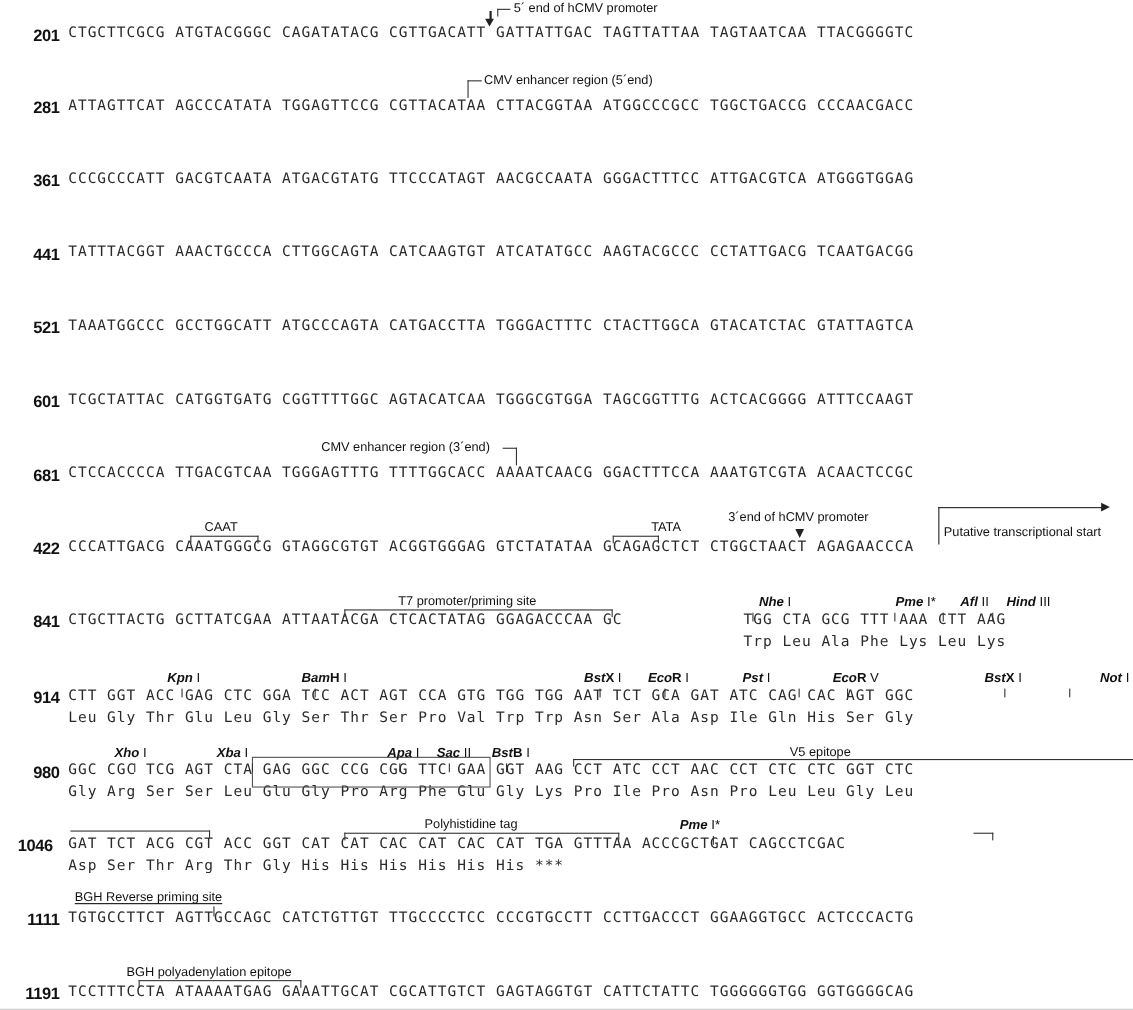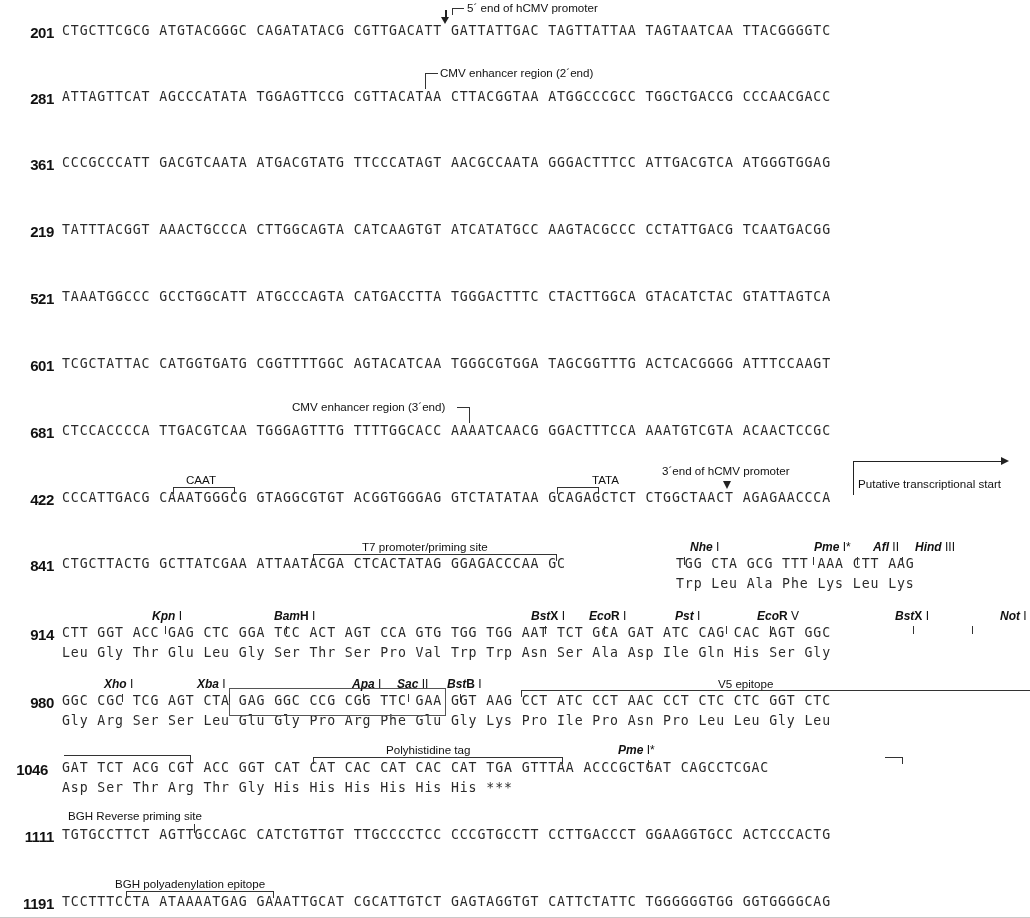--- a/index.html
+++ b/index.html
@@ -55,21 +55,21 @@
     white-space:nowrap;
     line-height:1;
   }
   .lab.enz{
     font-size:12px;
     font-style:italic;
     font-weight:700;
   }
   .lab.enz .rn{font-style:normal;font-weight:400;}
   .lab.enz .up{font-style:normal;font-weight:700;}
-  .lab.under{ text-underline-offset:2px; }
+  .lab.under{ text-decoration:underline; text-underline-offset:2px; }
 
   
   .tick{position:absolute;width:1px;background:#333;}
   .hline{position:absolute;height:1px;background:#333;}
   .vline{position:absolute;width:1px;background:#333;}
   .box{position:absolute;border:1px solid #555;}
 
   
   .bracket{position:absolute;height:7px;border:1px solid #333;border-bottom:none;box-sizing:border-box;}
   
@@ -123,34 +123,34 @@
     <div class="stem"></div>
       <div class="head"></div>
   </div>
 
   <div class="row" style="top:101px">
     <div class="numwrap">
         <div class="num">281</div>
       </div>
     <div class="seq">ATTAGTTCAT AGCCCATATA TGGAGTTCCG CGTTACATAA CTTACGGTAA ATGGCCCGCC TGGCTGACCG CCCAACGACC</div>
   </div>
-  <div class="lab" style="left:440px;top:67px">CMV enhancer region (2´end)</div>
+  <div class="lab" style="left:440px;top:67px">CMV enhancer region (5´end)</div>
   <div class="hline" style="left:425px;top:73px;width:13px"></div>
   <div class="vline" style="left:425px;top:73px;height:16px"></div>
 
   <div class="row" style="top:167px">
     <div class="numwrap">
         <div class="num">361</div>
       </div>
     <div class="seq">CCCGCCCATT GACGTCAATA ATGACGTATG TTCCCATAGT AACGCCAATA GGGACTTTCC ATTGACGTCA ATGGGTGGAG</div>
   </div>
 
   <div class="row" style="top:234px">
     <div class="numwrap">
-        <div class="num">219</div>
+        <div class="num">441</div>
       </div>
     <div class="seq">TATTTACGGT AAACTGCCCA CTTGGCAGTA CATCAAGTGT ATCATATGCC AAGTACGCCC CCTATTGACG TCAATGACGG</div>
   </div>
 
   <div class="row" style="top:301px">
     <div class="numwrap">
         <div class="num">521</div>
       </div>
     <div class="seq">TAAATGGCCC GCCTGGCATT ATGCCCAGTA CATGACCTTA TGGGACTTTC CTACTTGGCA GTACATCTAC GTATTAGTCA</div>
   </div>

